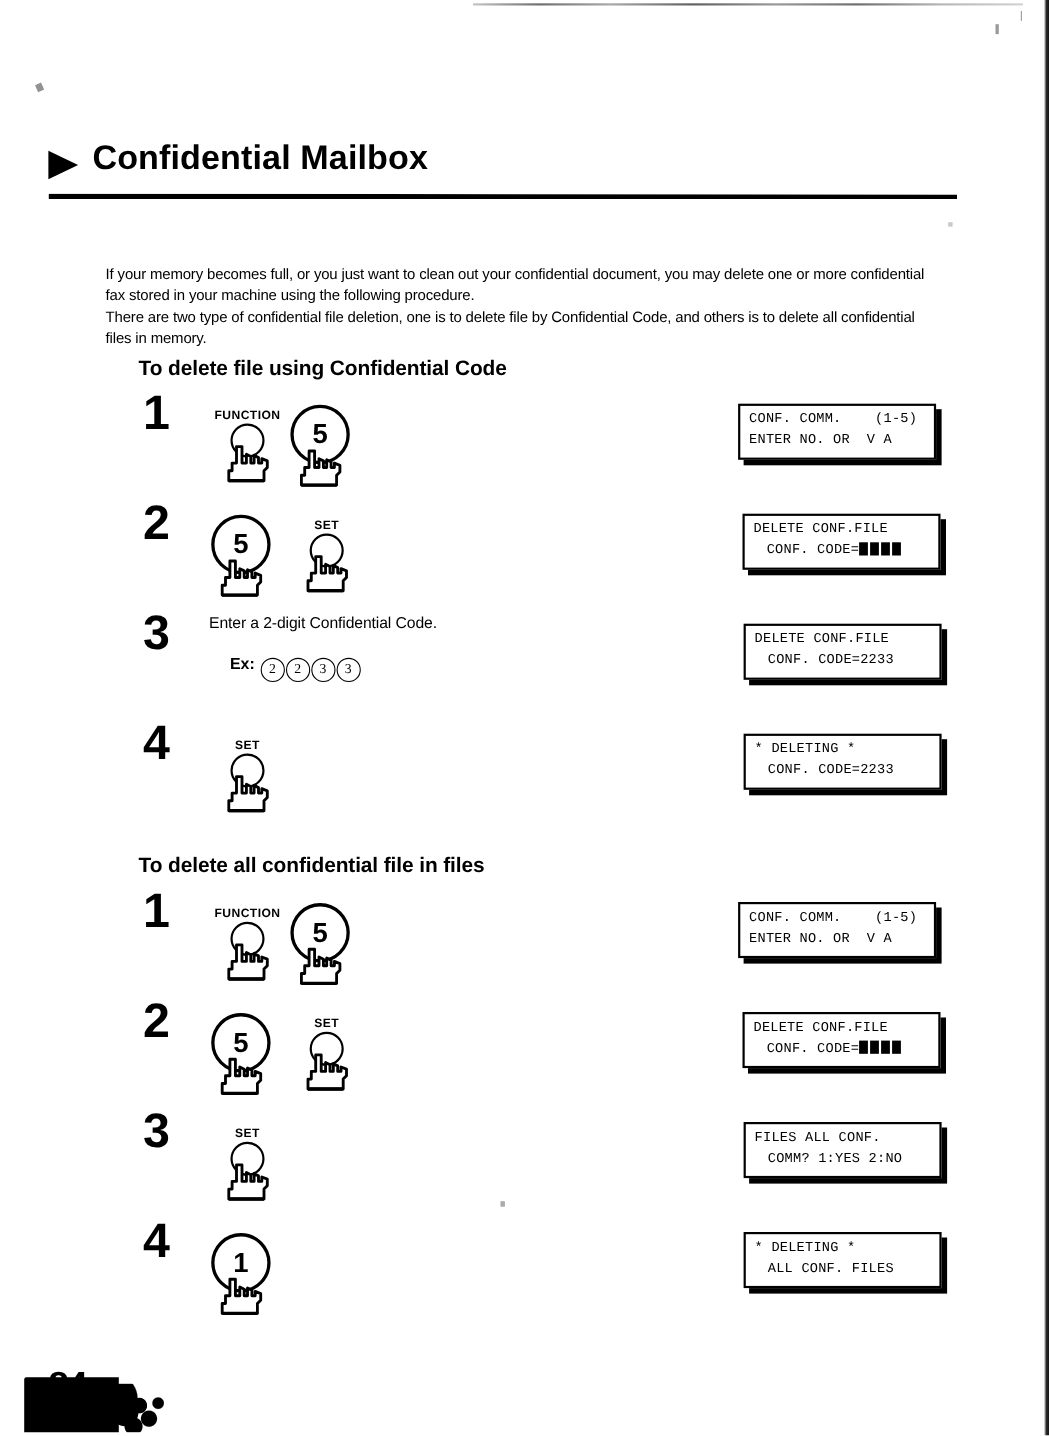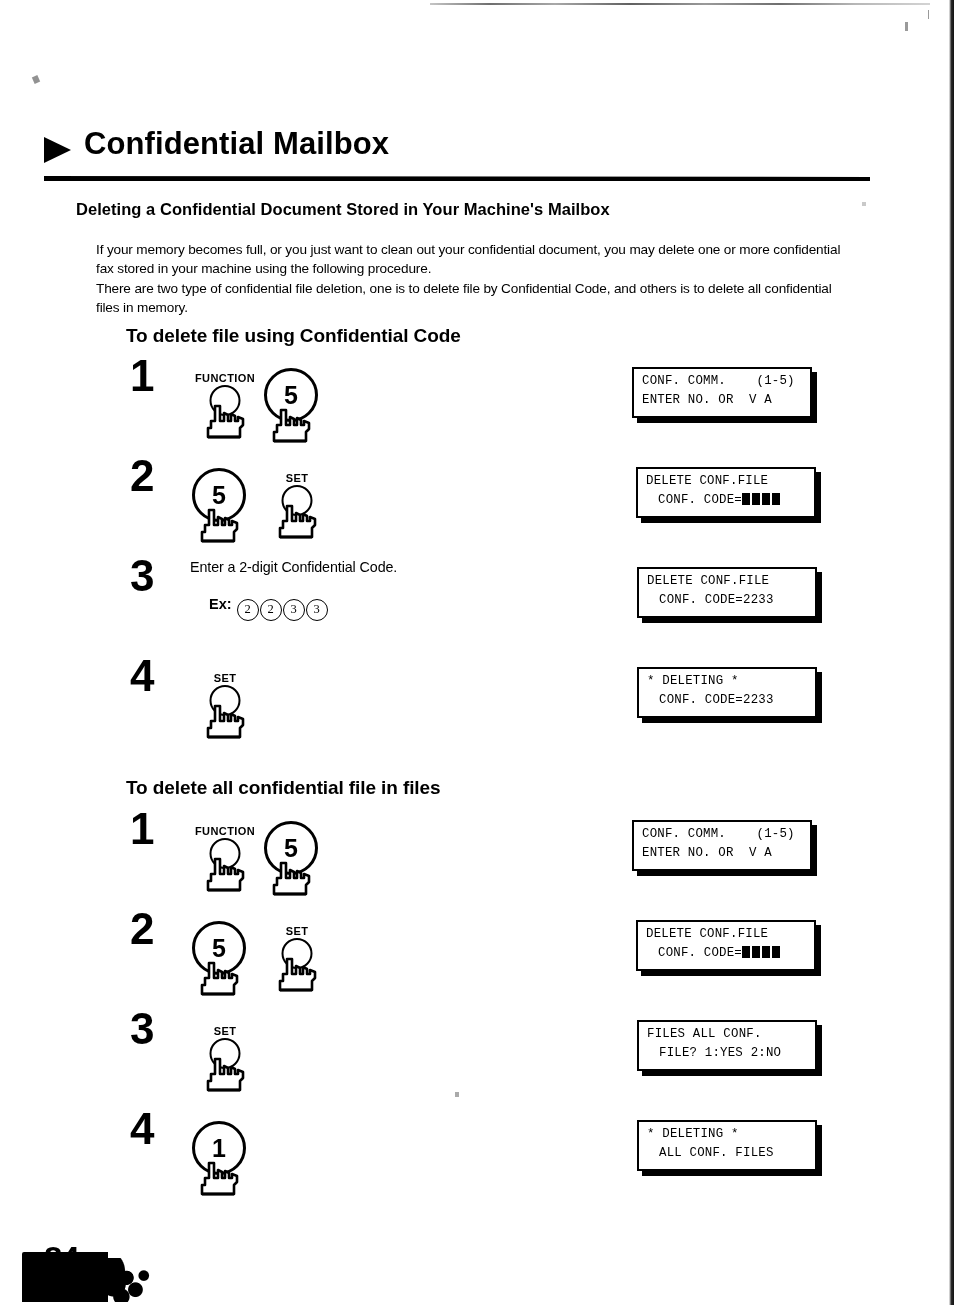--- a/index.html
+++ b/index.html
@@ -108,20 +108,21 @@
     display:inline-flex;align-items:center;justify-content:center;
     font-size:12.5px;font-weight:normal;font-family:"Liberation Serif",serif;
   }
   .step-text{position:absolute;font-size:14.3px;letter-spacing:-.1px;}
 
   
   .lcd{
     position:absolute;width:176px;height:47px;background:#fff;
     border:2.2px solid #000;box-shadow:5px 5px 0 0 #000;
     font-family:"Liberation Mono",monospace;
+    margin-left:39px;
   }
   .lcd .l1,.lcd .l2{
     position:absolute;left:8px;font-size:12.4px;letter-spacing:.2px;white-space:pre;
   }
   .lcd .l1{top:5px;}
   .lcd .l2{top:24px;}
   .lcd .l2.ind{left:20px;}
   .blk{
     display:inline-block;width:8px;height:12px;background:#000;
     vertical-align:-2px;margin-right:2px;
@@ -140,21 +141,20 @@
   <div class="scan-left-tick"></div>
   <div class="scan-mid-dot"></div>
   <div class="scan-right-edge"></div>
 
   <div class="title-row">
     <div class="tri"></div>
     <div class="title">Confidential Mailbox</div>
   </div>
   <div class="title-rule"></div>
 
-  <div class="sub-head">Deleting a Confidential Document Stored in Your Machine's Mailbox</div>
   <div class="intro" style="white-space:pre-line">If your memory becomes full, or you just want to clean out your confidential document, you may delete one or more confidential fax stored in your machine using the following procedure.
 There are two type of confidential file deletion, one is to delete file by Confidential Code, and others is to delete all confidential files in memory.</div>
 
   <div id="procs">
       <div class="sec-head" style="left: 126px; top: 325px;">To delete file using Confidential Code</div>
       <div class="step-num" style="left: 130px; top: 354px;">1</div>
       <div class="key" style="left: 196px; top: 372px; width: 58px; height: 74px;">
         <div class="key-label">FUNCTION</div>
         <div class="key-circle-sm"></div>
         <div class="hand" style="top:32px">
@@ -283,21 +283,21 @@
         <div class="key-circle-sm"></div>
         <div class="hand" style="top:32px">
           <svg width="46" height="36" viewBox="0 0 46 36">
             <path d="M13 2 L13 17 L9 17 L9 24 L6 24 L6 33 L38 33 L38 24 L41 21 L41 15 L36 13 L36 17 L33 17 L33 12 L29 10 L29 17 L26 17 L26 11 L22 9 L22 17 L18 17 L18 2 Z" fill="#fff" stroke="#000" stroke-width="2.6" stroke-linejoin="round"></path>
             <path d="M6 33 L38 33" stroke="#000" stroke-width="3"></path>
           </svg>
         </div>
       </div>
       <div class="lcd" style="left: 637px; top: 1020px;">
         <div class="l1">FILES ALL CONF.</div>
-        <div class="l2 ind">FILE? 1:YES 2:NO</div>
+        <div class="l2 ind">COMM? 1:YES 2:NO</div>
       </div>
       <div class="step-num" style="left: 130px; top: 1107px;">4</div>
       <div class="key" style="left: 190px; top: 1121px; width: 58px; height: 74px;">
         <div class="key-circle-lg">1</div>
         <div class="hand" style="top:40px">
           <svg width="46" height="36" viewBox="0 0 46 36">
             <path d="M13 2 L13 17 L9 17 L9 24 L6 24 L6 33 L38 33 L38 24 L41 21 L41 15 L36 13 L36 17 L33 17 L33 12 L29 10 L29 17 L26 17 L26 11 L22 9 L22 17 L18 17 L18 2 Z" fill="#fff" stroke="#000" stroke-width="2.6" stroke-linejoin="round"></path>
             <path d="M6 33 L38 33" stroke="#000" stroke-width="3"></path>
           </svg>
         </div>

